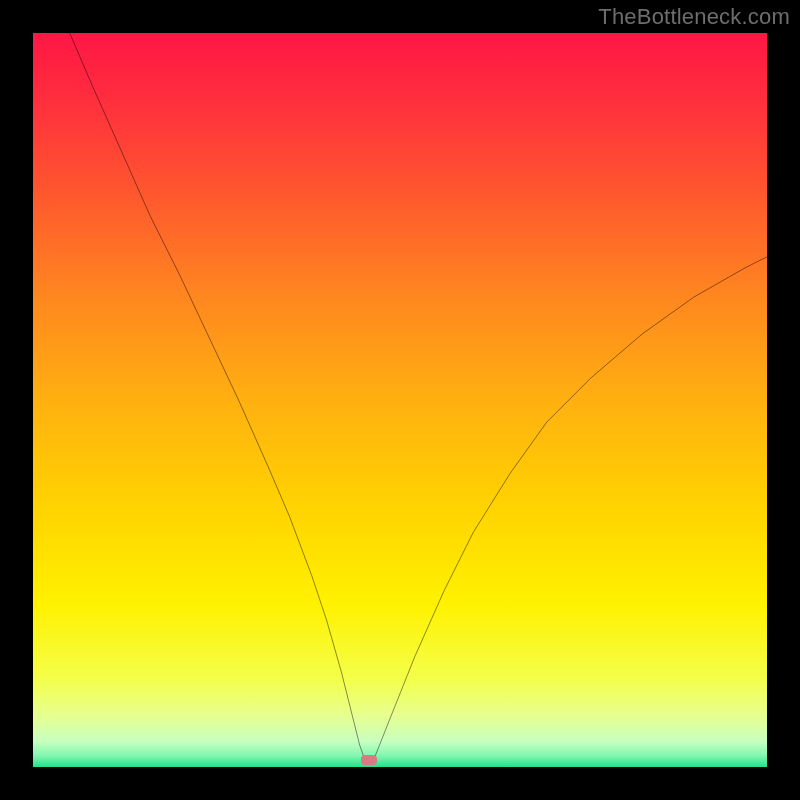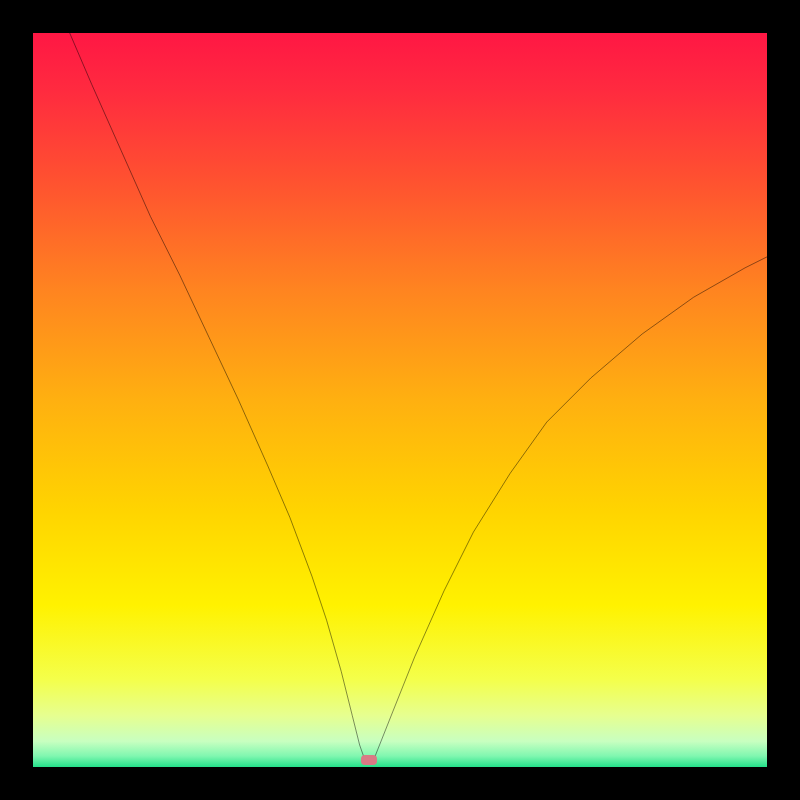--- a/index.html
+++ b/index.html
@@ -46,20 +46,21 @@
     height: 10px;
     border-radius: 4px;
     background: #d97a85;
     z-index: 3;
   }
 </style>
 </head>
 <body>
 <div class="frame">
 
+  <div class="watermark">TheBottleneck.com</div>
 
   <div class="plot-wrap">
     <svg class="plot" viewBox="0 0 100 100" preserveAspectRatio="none">
       <defs>
         <linearGradient id="bgGrad" x1="0" y1="0" x2="0" y2="1">
 
         <stop offset="0%" stop-color="#ff1744"></stop>
             <stop offset="8%" stop-color="#ff2b3f"></stop>
             <stop offset="20%" stop-color="#ff5130"></stop>
             <stop offset="35%" stop-color="#ff8420"></stop>

